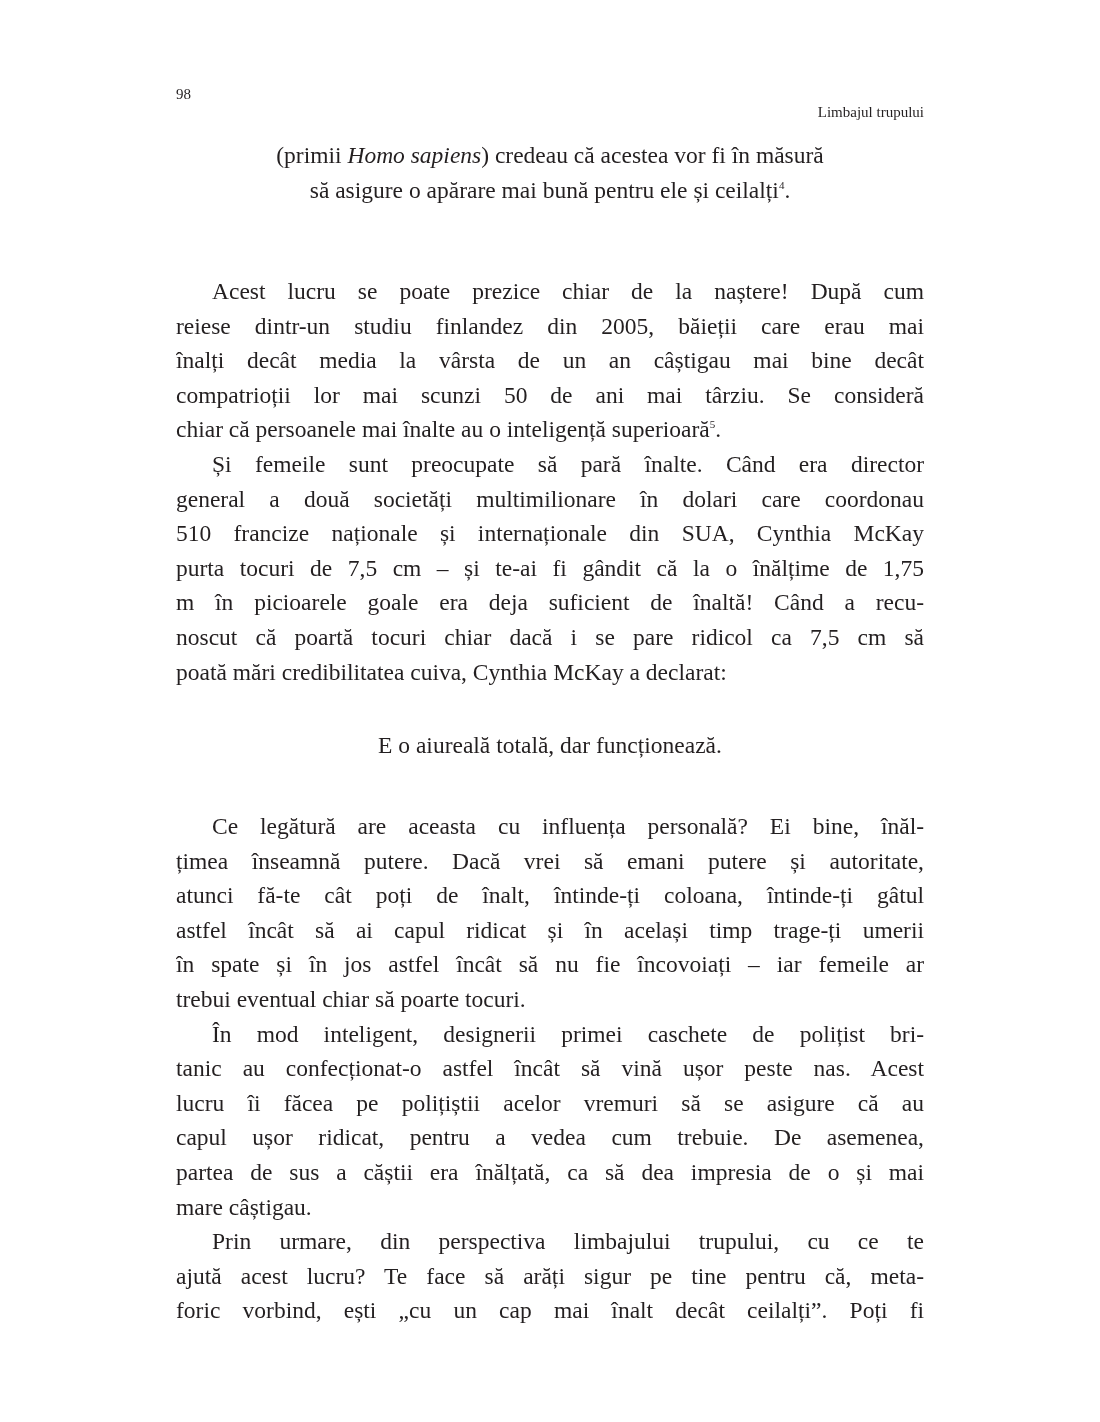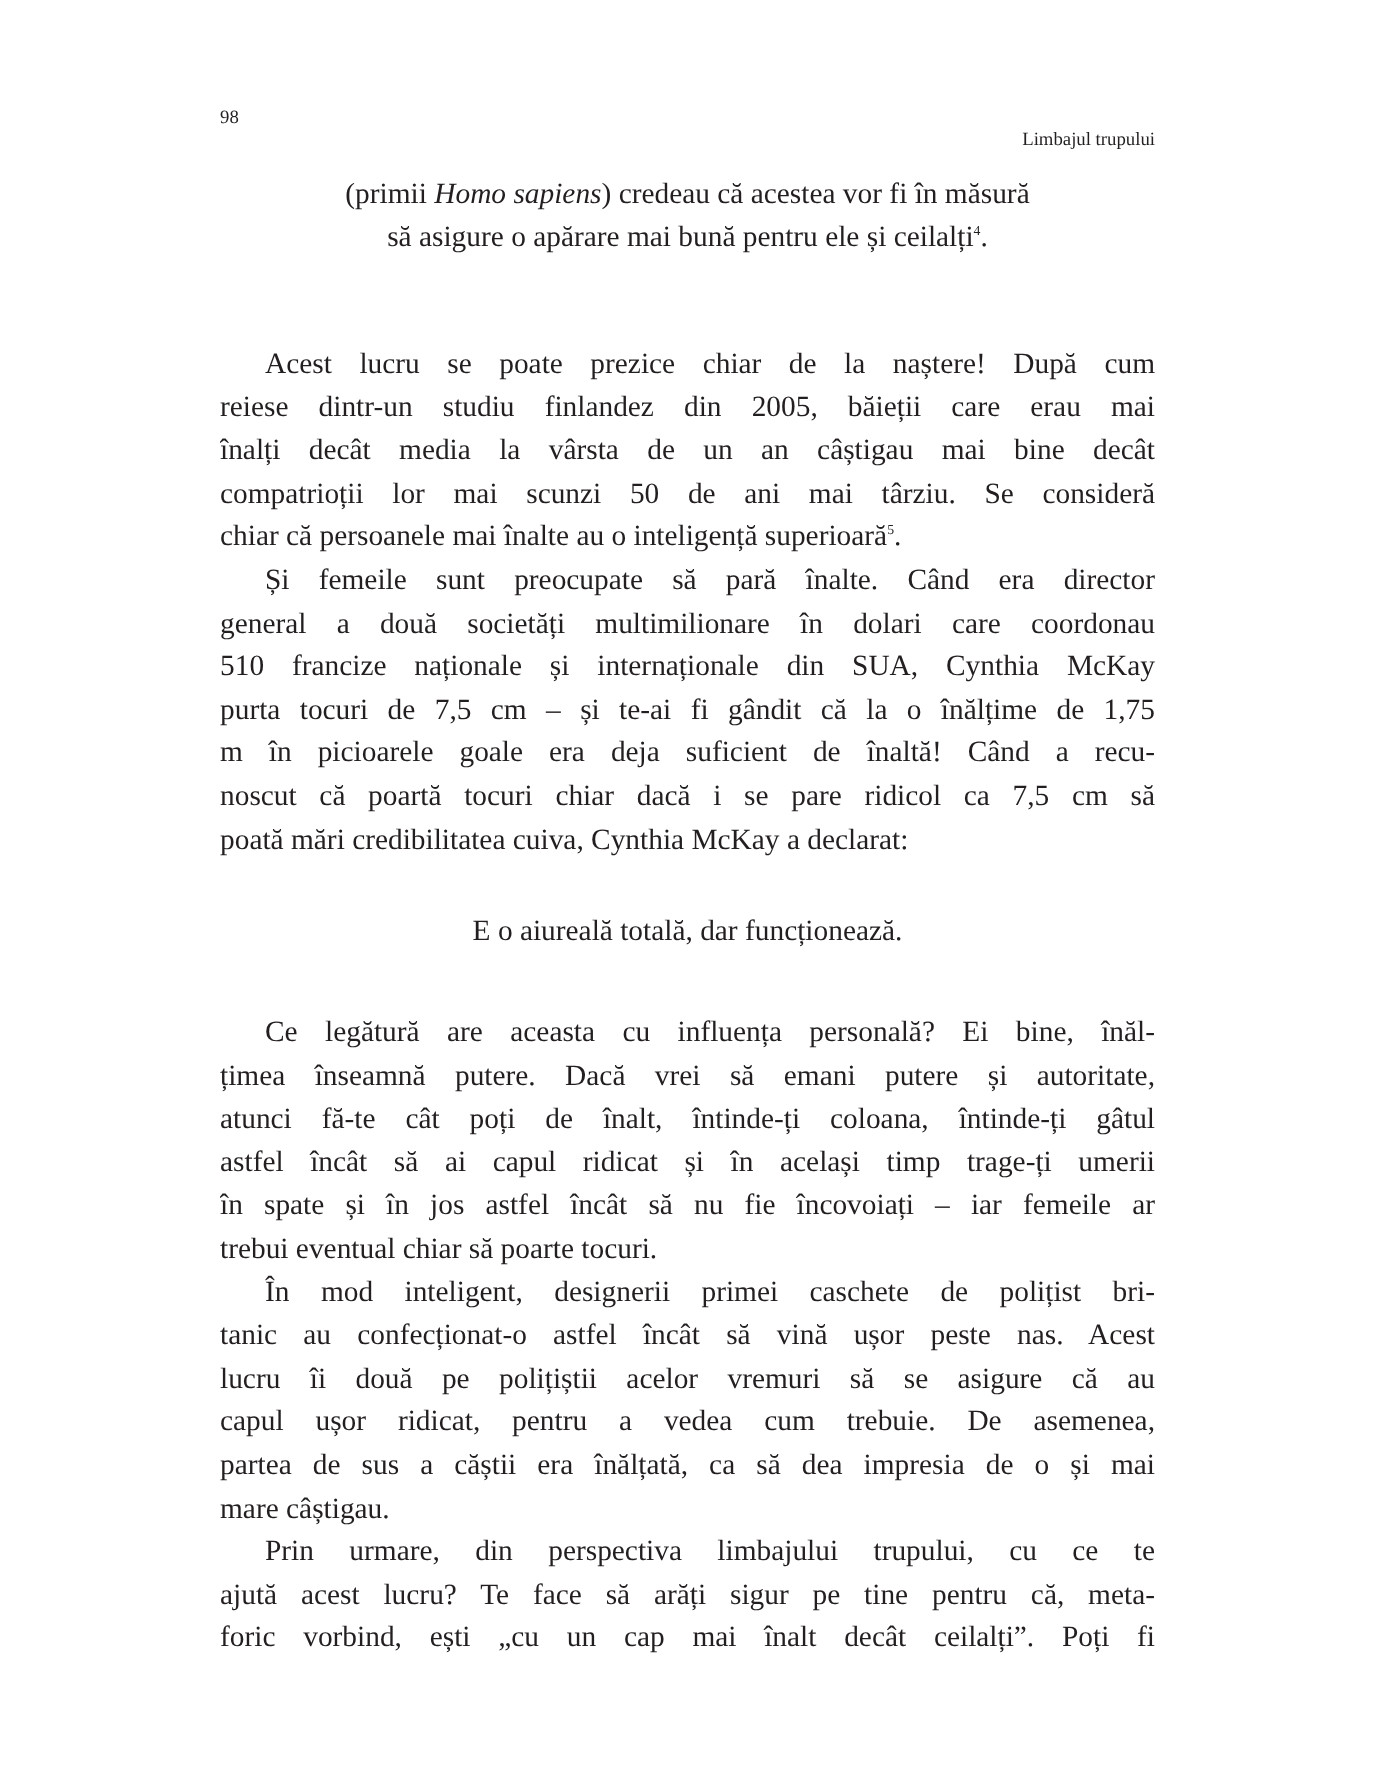--- a/index.html
+++ b/index.html
@@ -63,21 +63,21 @@
     <div class="line just indent">Ce legătură are aceasta cu influența personală? Ei bine, înăl-</div>
     <div class="line just">țimea înseamnă putere. Dacă vrei să emani putere și autoritate,</div>
     <div class="line just">atunci fă-te cât poți de înalt, întinde-ți coloana, întinde-ți gâtul</div>
     <div class="line just">astfel încât să ai capul ridicat și în același timp trage-ți umerii</div>
     <div class="line just">în spate și în jos astfel încât să nu fie încovoiați – iar femeile ar</div>
     <div class="line last">trebui eventual chiar să poarte tocuri.</div>
   </div>
   <div>
     <div class="line just indent">În mod inteligent, designerii primei caschete de polițist bri-</div>
     <div class="line just">tanic au confecționat-o astfel încât să vină ușor peste nas. Acest</div>
-    <div class="line just">lucru îi două pe polițiștii acelor vremuri să se asigure că au</div>
+    <div class="line just">lucru îi făcea pe polițiștii acelor vremuri să se asigure că au</div>
     <div class="line just">capul ușor ridicat, pentru a vedea cum trebuie. De asemenea,</div>
     <div class="line just">partea de sus a căștii era înălțată, ca să dea impresia de o și mai</div>
     <div class="line last">mare câștigau.</div>
   </div>
   <div>
     <div class="line just indent">Prin urmare, din perspectiva limbajului trupului, cu ce te</div>
     <div class="line just">ajută acest lucru? Te face să arăți sigur pe tine pentru că, meta-</div>
     <div class="line just">foric vorbind, ești „cu un cap mai înalt decât ceilalți”. Poți fi</div>
   </div>
 </div>

